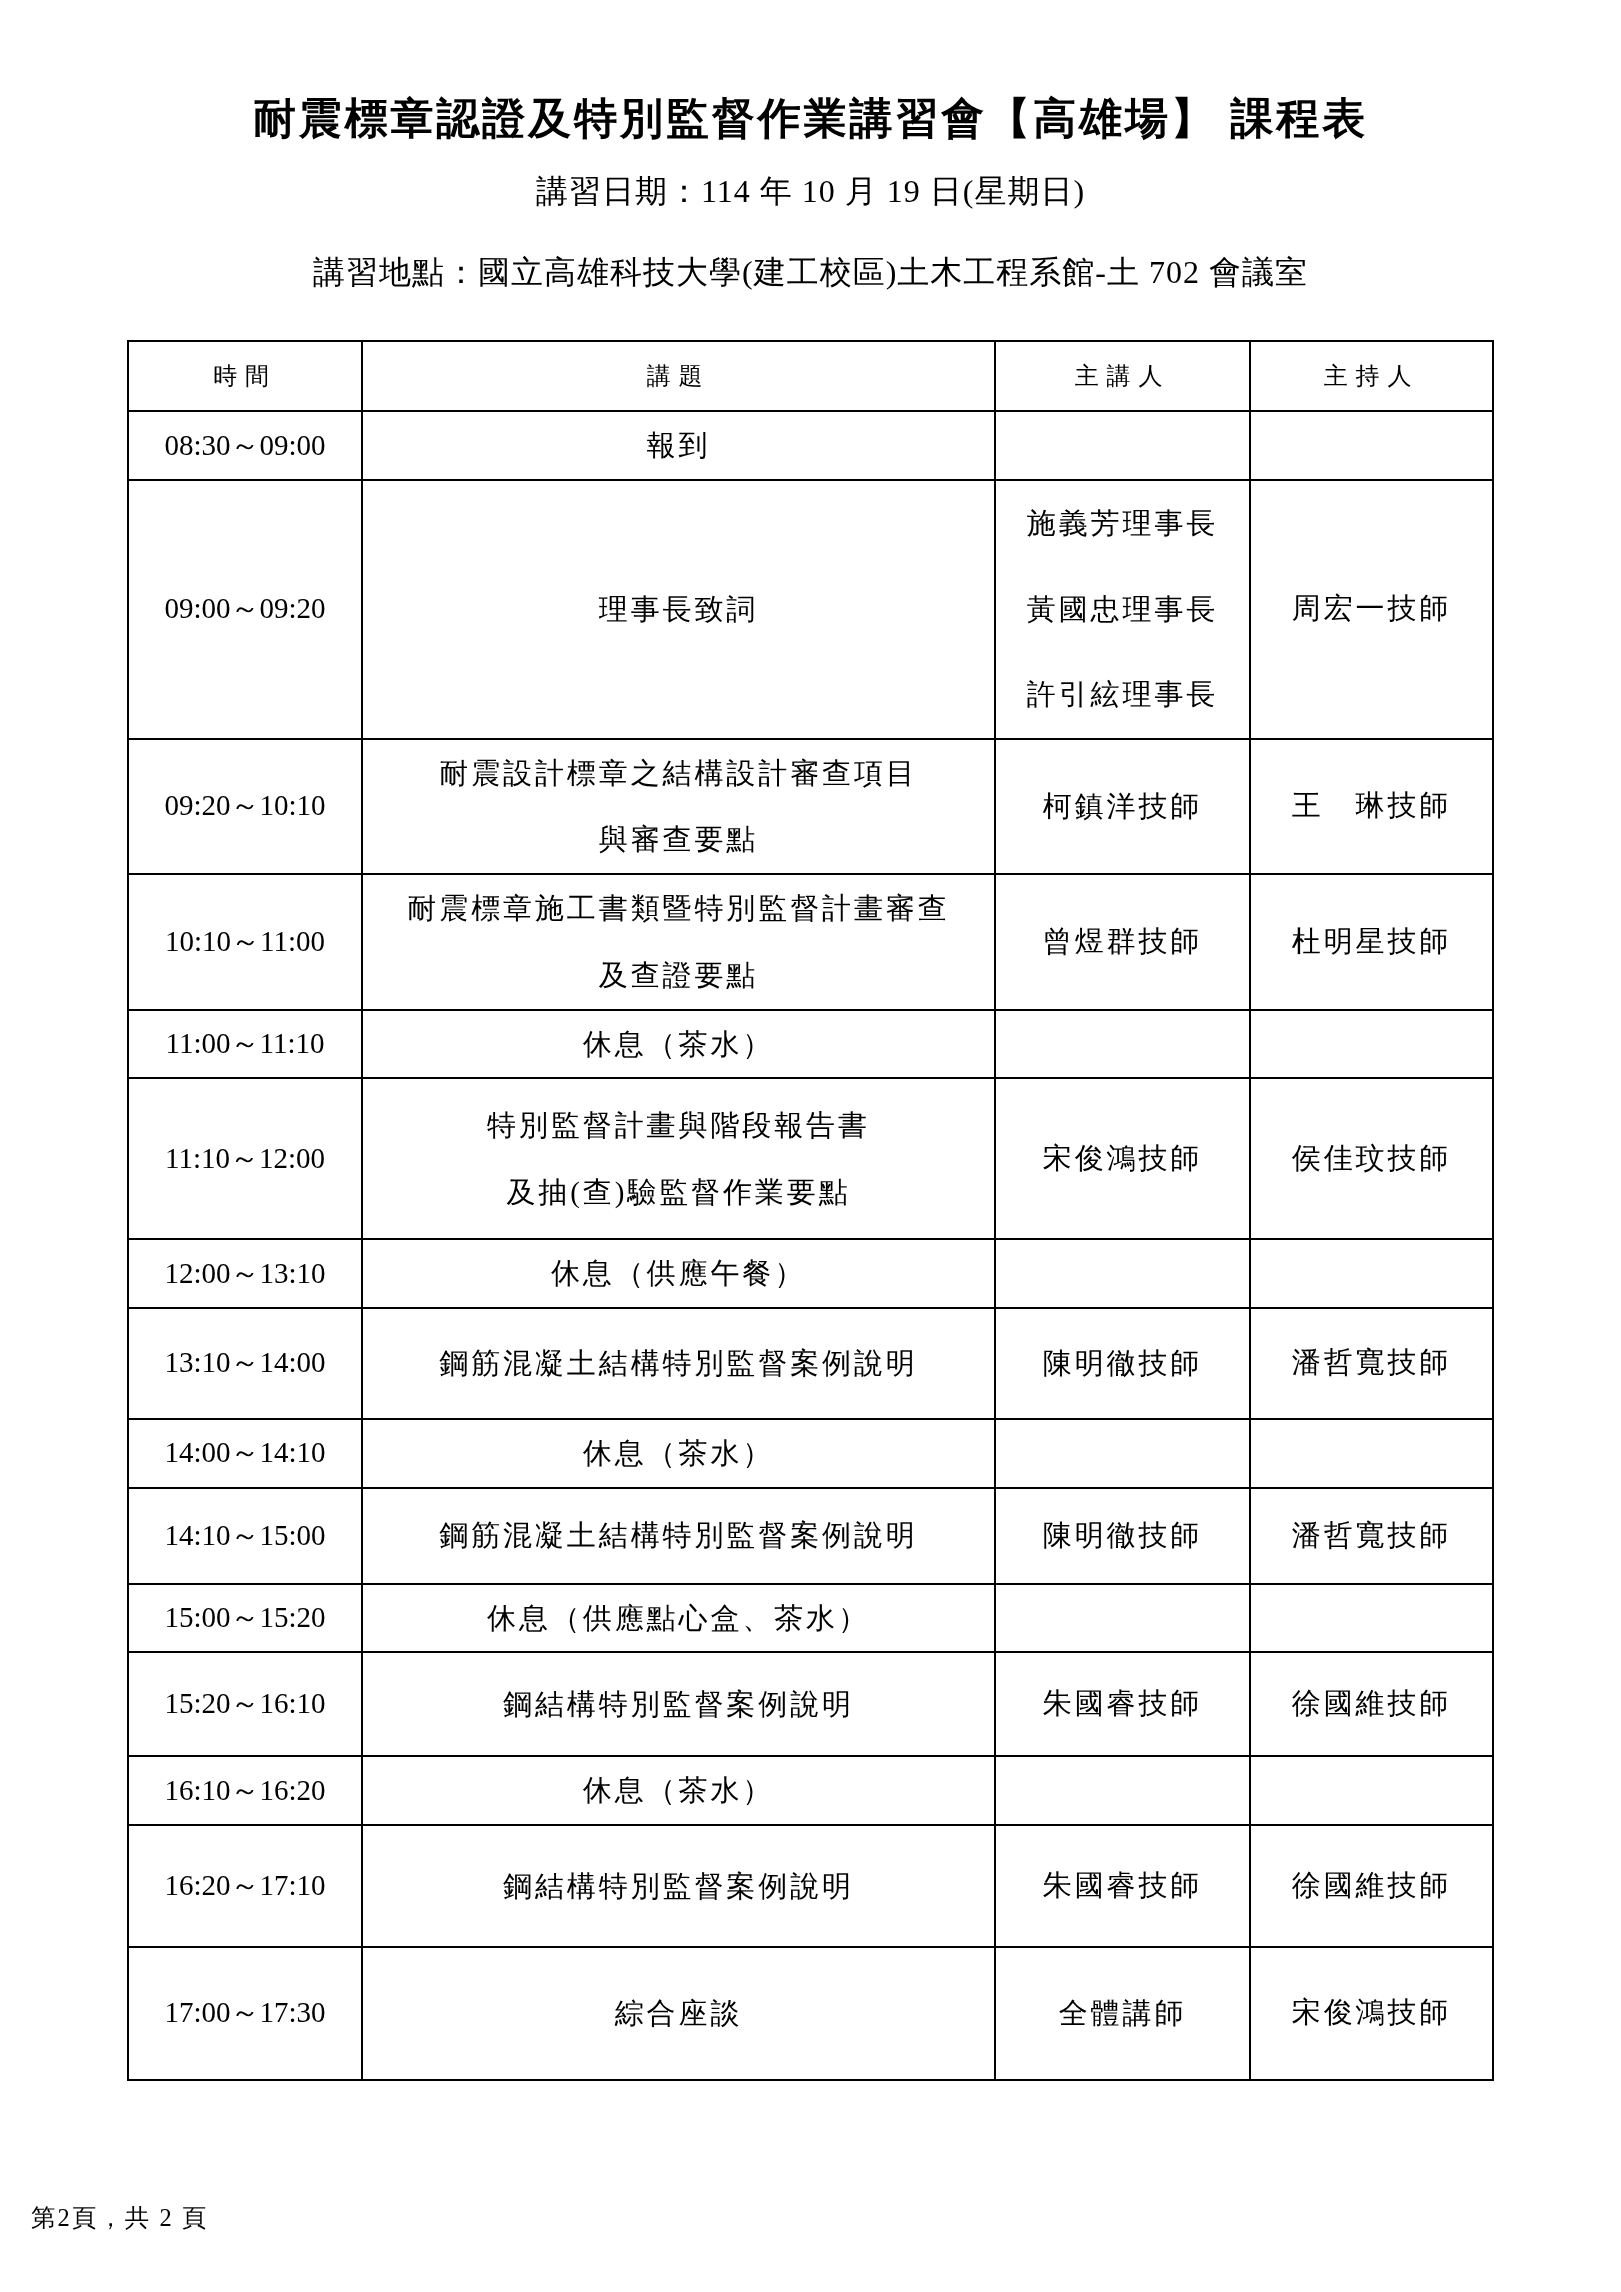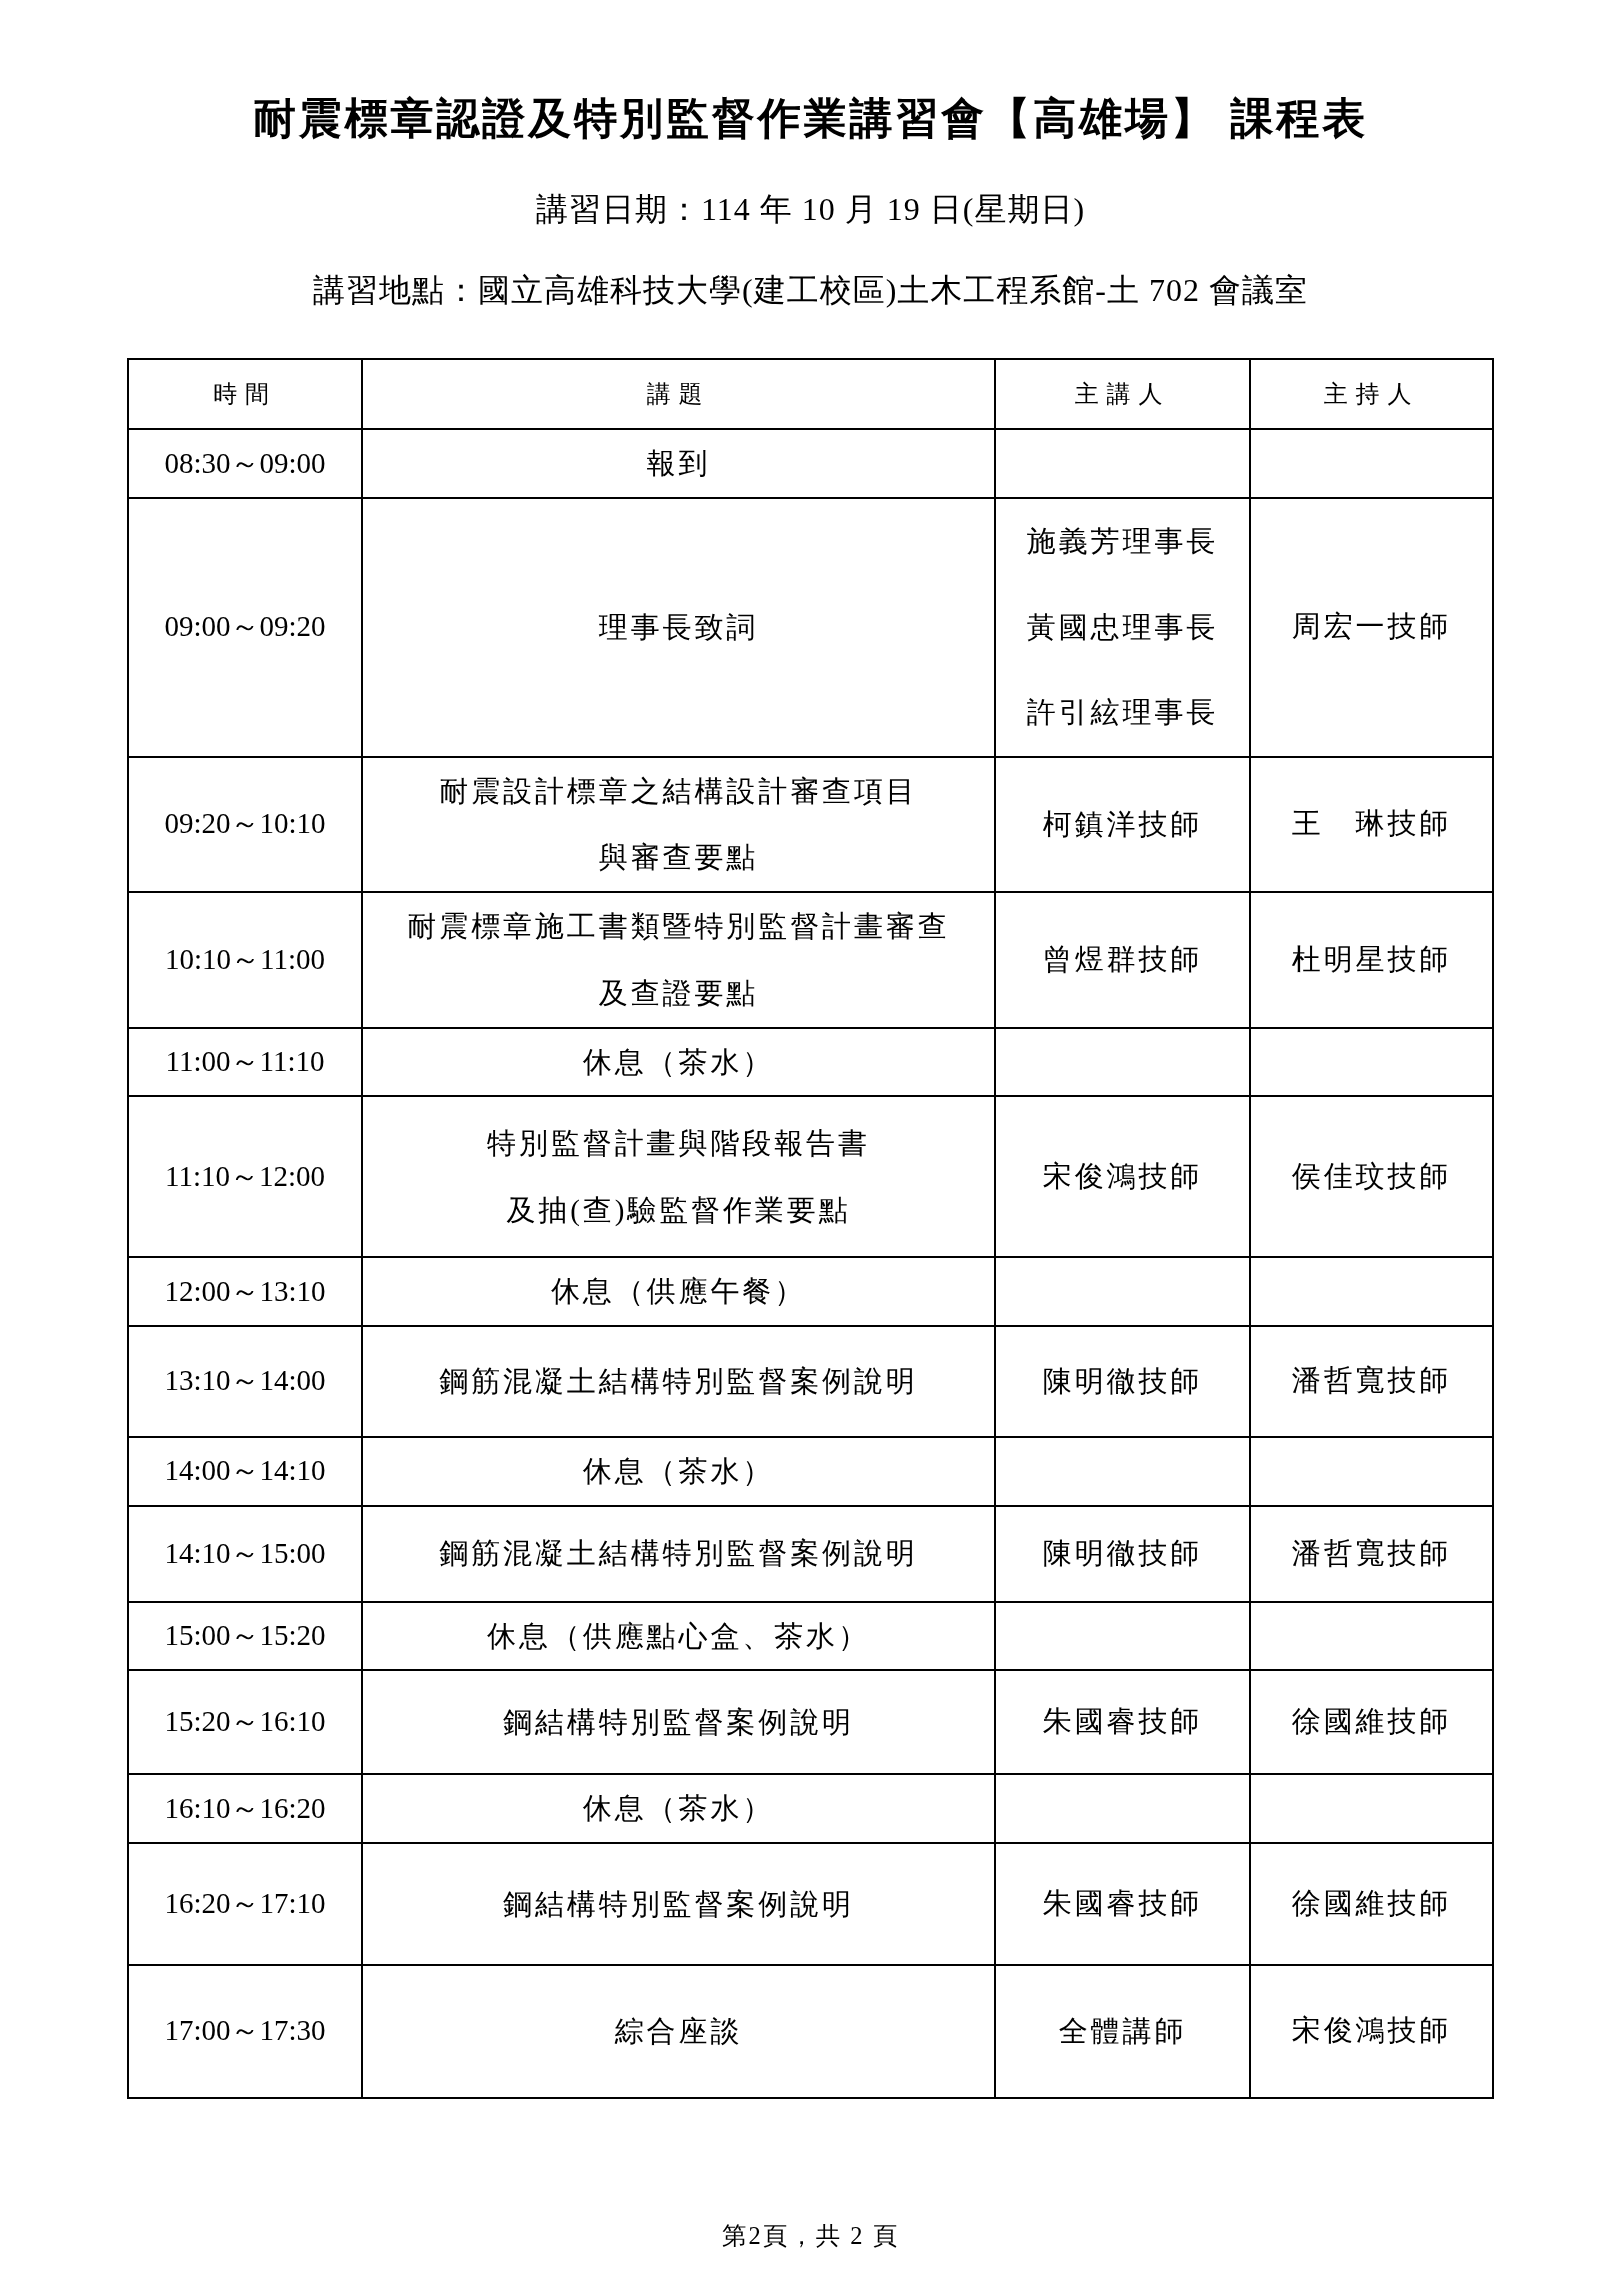--- a/index.html
+++ b/index.html
@@ -22,21 +22,21 @@
     text-align: center;
     font-size: 43px;
     font-weight: bold;
     letter-spacing: 2.9px;
     line-height: 1.15;
   }
   .subline {
     text-align: center;
     font-size: 32px;
     letter-spacing: 1px;
-    margin-top: 45px;
+    margin-top: 27px;
   }
   .subline.location {
     margin-top: 37px;
   }
   table.schedule {
     border-collapse: collapse;
     table-layout: fixed;
     width: 1365px;
     margin: 45px auto 0 auto;
     border: 2.9px solid #000;
@@ -67,24 +67,25 @@
     letter-spacing: 2.9px;
   }
   td.speakers .spk {
     line-height: 2.95;
     letter-spacing: 2.9px;
   }
   td.moderator {
     letter-spacing: 2.9px;
   }
   .footer {
-    text-align: center;
+    text-align: left;
     font-size: 24.5px;
     letter-spacing: 2px;
     margin-top: 120px;
+    padding-left: 31px;
   }
 </style>
 </head>
 <body>
 
 <div class="page">
 
   <h1 class="title">耐震標章認證及特別監督作業講習會【高雄場】 課程表</h1>
 
   <div class="subline">講習日期：114 年 10 月 19 日(星期日)</div>

